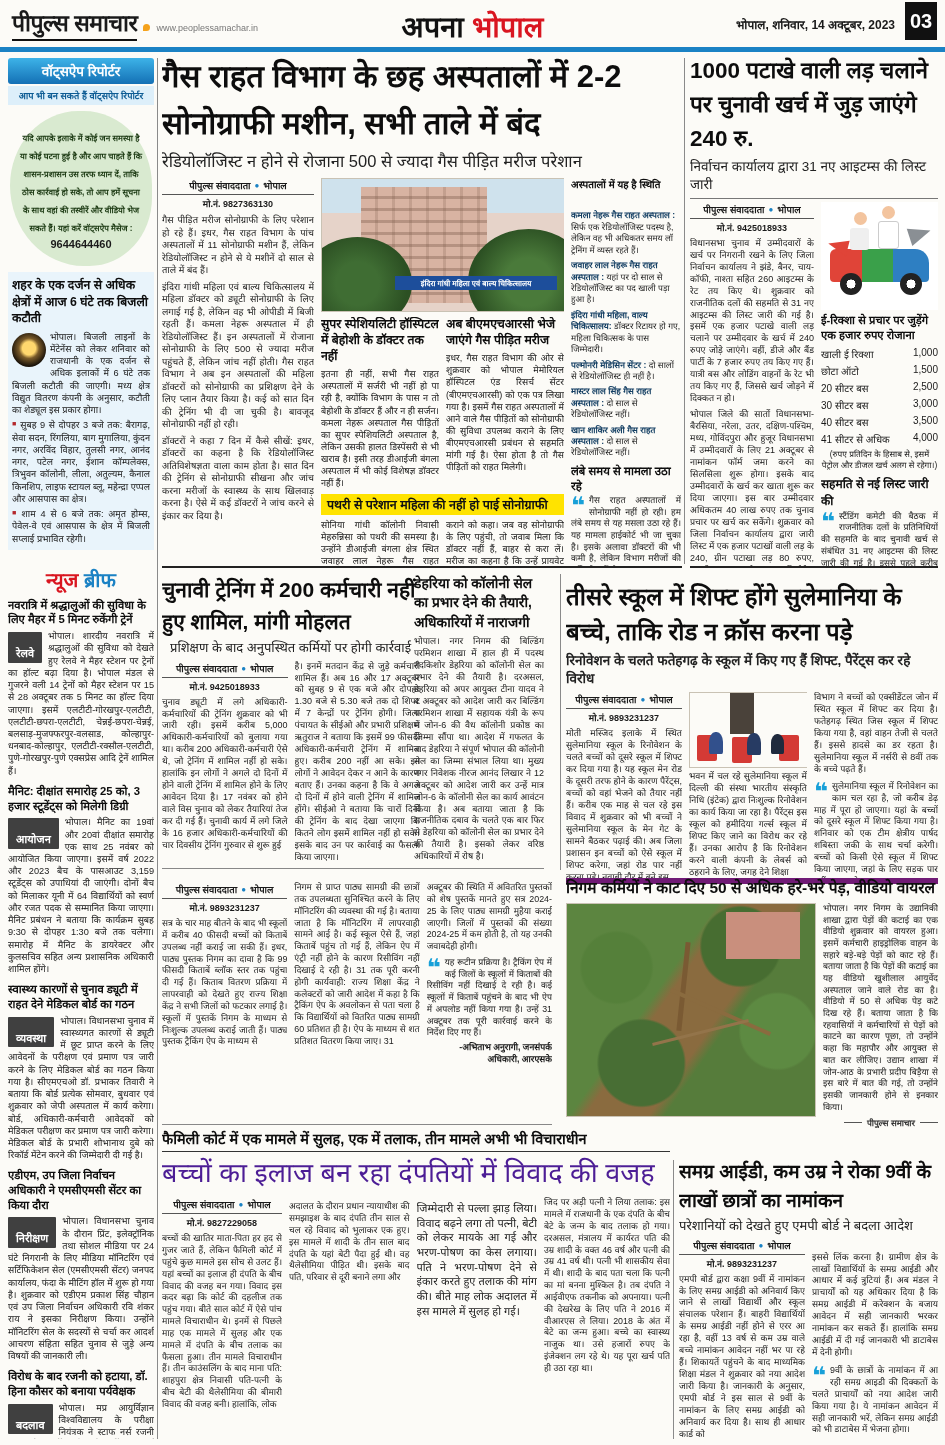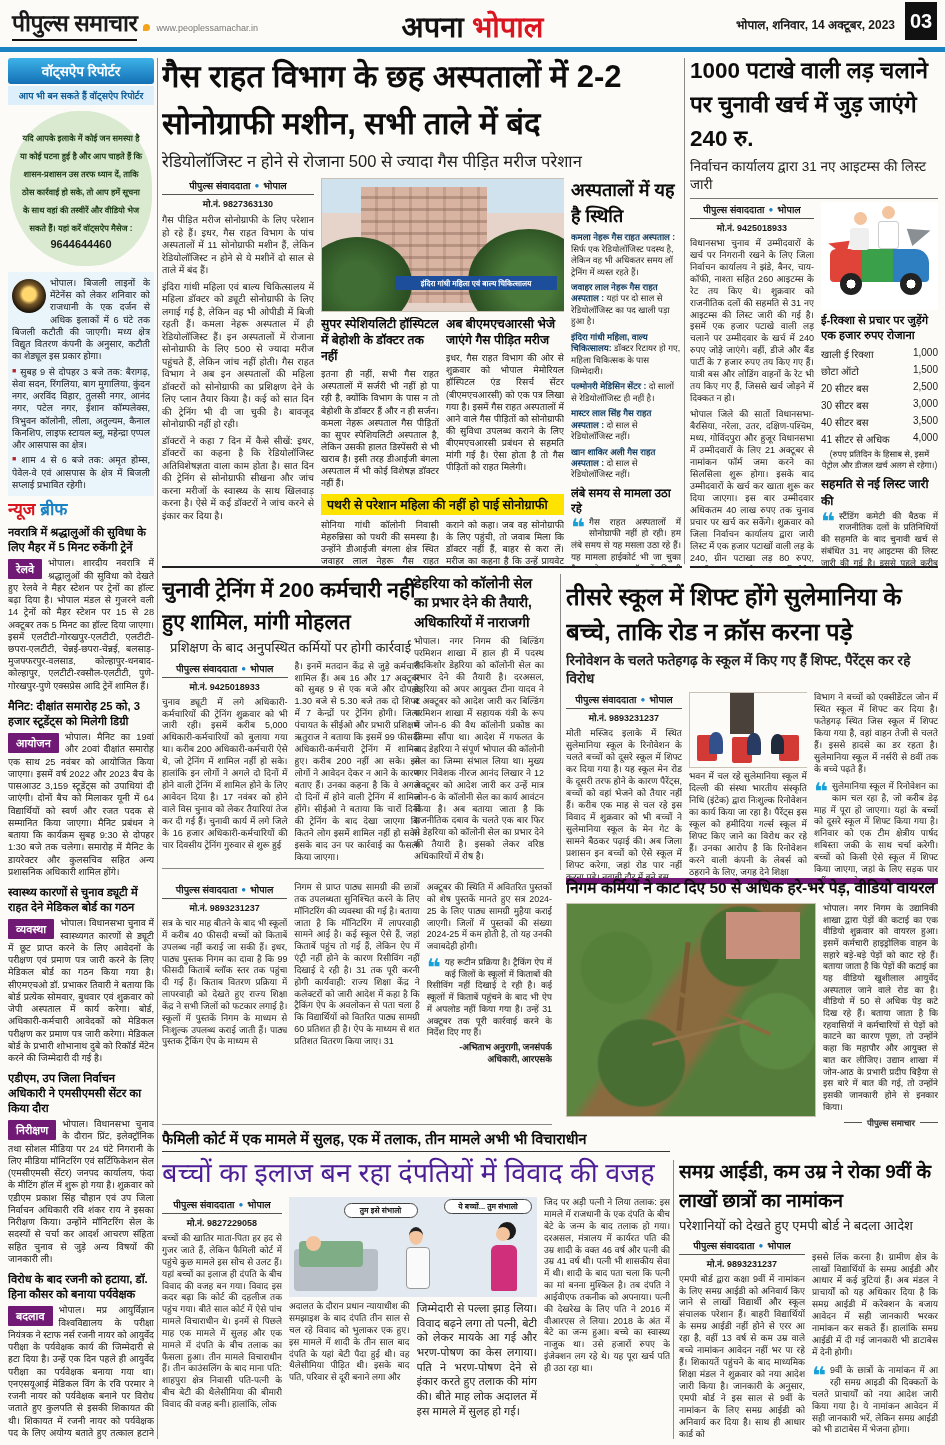--- a/index.html
+++ b/index.html
@@ -11,22 +11,22 @@
   .kicker{font-weight:bold;color:#0d0d0d}
   .subhead{font-weight:bold;color:#222;line-height:1.35}
   .byline{display:flex;justify-content:center;align-items:center;gap:4px;font-weight:bold;
           font-size:9.5px;border-bottom:1px solid #555;padding:1px 0 2px}
   .bydot{color:#1b82c4;font-size:8px}
   .phone{text-align:center;font-weight:bold;font-size:9px;padding:2px 0 4px}
   .bodytext{font-size:9.6px;line-height:1.33;text-align:justify}
   .bodytext p{margin:0 0 4px}
   .cols{display:flex;gap:7px}
   .col{flex:1;min-width:0;overflow:hidden}
-  .tag{float:left;background:#701a75;color:#fff;font-weight:bold;font-size:11px;
-       padding:3px 8px 2px;margin:2px 6px 2px 0;border-radius:1px}
+  .tag{float:left;background:#404040;color:#fff;font-weight:bold;font-size:11px;
+       padding:14px 8px 2px;margin:2px 6px 2px 0;border-radius:1px}
   .b-sq{color:#b3282d;font-size:7px;vertical-align:2px;margin-right:3px}
   .q-ico{float:left;color:#18a0d8;font-size:24px;line-height:18px;margin:2px 4px 0 0;font-weight:bold}
   .q-title{font-weight:bold;font-size:12.5px;margin:4px 0 2px;color:#0d0d0d}
   .q-attr{text-align:right;font-weight:bold;font-size:8.8px;margin-top:2px}
   .sep{position:absolute;background:#8a8a8a}
   .yellowbar{background:#ffe300;font-weight:bold;font-size:12.5px;padding:2px 6px;color:#111}
   .stat-lbl{font-weight:bold;color:#143f63}
   .photo{position:relative;overflow:hidden;border:1px solid #c9c2b4}
   .credit{display:flex;align-items:center;gap:5px;font-size:8.5px;font-weight:bold;color:#333;justify-content:flex-end}
   .credit:before,.credit:after{content:"";height:1px;background:#555;width:18px;display:block}
@@ -60,33 +60,34 @@
 
 <div class="abs" style="left:8px;top:58px;width:146px;height:1381px;overflow:hidden">
   <div style="background:linear-gradient(#3db3e8,#1470b5);color:#fff;font-weight:bold;font-size:13.5px;text-align:center;padding:4px 2px;border-radius:3px">वॉट्सऐप रिपोर्टर</div>
   <div style="background:#ddeffa;color:#0d5c94;font-weight:bold;font-size:9.3px;text-align:center;padding:3px 2px;margin-top:2px">आप भी बन सकते हैं वॉट्सऐप रिपोर्टर</div>
   <div style="background:#d9ead0;border-radius:48% 48% 44% 52%;margin:6px 2px;padding:16px 10px;text-align:center">
     <span style="font-size:8.2px;font-weight:bold;color:#1d3b14;line-height:1.45">यदि आपके इलाके में कोई जन समस्या है या कोई घटना हुई है और आप चाहते हैं कि शासन-प्रशासन उस तरफ ध्यान दें, ताकि ठोस कार्रवाई हो सके, तो आप हमें सूचना के साथ वहां की तस्वीरें और वीडियो भेज सकते हैं। यहां करें वॉट्सऐप मैसेज :</span>
     <div style="font-size:11px;font-weight:bold;margin-top:3px">9644644460</div>
   </div>
 
   <div style="background:#e9f4fb;padding:5px 4px;margin-top:2px">
+    <div class="headline" style="font-size:12.3px;line-height:1.35;margin-bottom:4px">शहर के एक दर्जन से अधिक क्षेत्रों में आज 6 घंटे तक बिजली कटौती</div>
     <div class="bodytext" style="font-size:9.2px">
       <span style="float:left;width:34px;height:34px;border-radius:50%;margin:2px 4px 2px 0;background:radial-gradient(circle at 50% 45%,#ffd76e 0 26%,#7a5b2a 40%,#1c140a 70%)"></span>
       <span>भोपाल। बिजली लाइनों के मेंटेनेंस को लेकर शनिवार को राजधानी के एक दर्जन से अधिक इलाकों में 6 घंटे तक बिजली कटौती की जाएगी। मध्य क्षेत्र विद्युत वितरण कंपनी के अनुसार, कटौती का शेड्यूल इस प्रकार होगा।</span>
     </div>
     <div class="bodytext" style="font-size:9.2px;margin-top:3px">
       <span class="b-sq">■</span><span>सुबह 9 से दोपहर 3 बजे तक: बैरागढ़, सेवा सदन, रिंगलिया, बाग मुगालिया, कुंदन नगर, अरविंद विहार, तुलसी नगर, आनंद नगर, पटेल नगर, ईशान कॉम्पलेक्स, त्रिभुवन कॉलोनी, लीला, अतुल्यम, कैनाल किनशिप, लाइफ स्टायल ब्लू, महेन्द्रा एप्पल और आसपास का क्षेत्र।</span>
     </div>
     <div class="bodytext" style="font-size:9.2px;margin-top:3px">
       <span class="b-sq">■</span><span>शाम 4 से 6 बजे तक: अमृत होम्स, पेवेल-वे एवं आसपास के क्षेत्र में बिजली सप्लाई प्रभावित रहेगी।</span>
     </div>
   </div>
 
-  <div style="font-size:17px;font-weight:bold;margin:1px 0 5px">
+  <div style="text-align:center;font-size:20px;font-weight:bold;margin:16px 0 5px">
     <span style="color:#d91620">न्यूज</span>
     <span style="color:#1b82c4">ब्रीफ</span>
   </div>
 
   <div style="margin-bottom:7px">
     <div class="headline" style="font-size:11.3px;line-height:1.3;margin-bottom:3px">नवरात्रि में श्रद्धालुओं की सुविधा के लिए मैहर में 5 मिनट रुकेंगी ट्रेनें</div>
     <div class="bodytext" style="font-size:9.2px">
       <span class="tag">रेलवे</span>
       <span>भोपाल। शारदीय नवरात्रि में श्रद्धालुओं की सुविधा को देखते हुए रेलवे ने मैहर स्टेशन पर ट्रेनों का हॉल्ट बढ़ा दिया है। भोपाल मंडल से गुजरने वली 14 ट्रेनों को मैहर स्टेशन पर 15 से 28 अक्टूबर तक 5 मिनट का हॉल्ट दिया जाएगा। इसमें एलटीटी-गोरखपुर-एलटीटी, एलटीटी-छपरा-एलटीटी, चेन्नई-छपरा-चेन्नई, बलसाड़-मुजफ्फरपुर-वलसाड, कोल्हापुर-धनबाद-कोल्हापुर, एलटीटी-रक्सौल-एलटीटी, पुणे-गोरखपुर-पुणे एक्सप्रेस आदि ट्रेनें शामिल हैं।</span>
     </div>
@@ -156,21 +157,21 @@
           <div class="bodytext" style="font-size:9.1px">इधर, गैस राहत विभाग की ओर से शुक्रवार को भोपाल मेमोरियल हॉस्पिटल एंड रिसर्च सेंटर (बीएमएचआरसी) को एक पत्र लिखा गया है। इसमें गैस राहत अस्पतालों में आने वाले गैस पीड़ितों को सोनोग्राफी की सुविधा उपलब्ध कराने के लिए बीएमएचआरसी प्रबंधन से सहमति मांगी गई है। ऐसा होता है तो गैस पीड़ितों को राहत मिलेगी।</div>
         </div>
       </div>
       <div class="yellowbar" style="margin-top:5px">पथरी से परेशान महिला की नहीं हो पाई सोनोग्राफी</div>
       <div class="cols" style="margin-top:4px">
         <div class="col bodytext" style="font-size:9.1px">सोनिया गांधी कॉलोनी निवासी मेहरुन्निसा को पथरी की समस्या है। उन्होंने डीआईजी बंगला क्षेत्र स्थित जवाहर लाल नेहरू गैस राहत अस्पताल में दिखाया तो डॉक्टर ने सोनोग्राफी</div>
         <div class="col bodytext" style="font-size:9.1px">कराने को कहा। जब वह सोनोग्राफी के लिए पहुंची, तो जवाब मिला कि डॉक्टर नहीं हैं, बाहर से करा लें। मरीज का कहना है कि उन्हें प्रायवेट सेंटर पर जाकर सोनोग्राफी करानी पड़ी।</div>
       </div>
     </div>
     <div class="col" style="flex:0 0 110px">
-      <div class="headline" style="font-size:18px;margin-bottom:3px">अस्पतालों में यह है स्थिति</div>
+      <div class="headline" style="font-size:10px;margin-bottom:18px">अस्पतालों में यह है स्थिति</div>
       <div class="bodytext" style="font-size:8.6px;text-align:left">
         <p><span class="stat-lbl">कमला नेहरू गैस राहत अस्पताल :</span> <span>सिर्फ एक रेडियोलॉजिस्ट पदस्थ है, लेकिन वह भी अधिकतर समय लॉ ट्रेनिंग में व्यस्त रहते हैं।</span></p>
         <p><span class="stat-lbl">जवाहर लाल नेहरू गैस राहत अस्पताल :</span> <span>यहां पर दो साल से रेडियोलॉजिस्ट का पद खाली पड़ा हुआ है।</span></p>
         <p><span class="stat-lbl">इंदिरा गांधी महिला, वाल्य चिकित्सालय:</span> <span>डॉक्टर रिटायर हो गए, महिला चिकित्सक के पास जिम्मेदारी।</span></p>
         <p><span class="stat-lbl">पल्मोनरी मेडिसिन सेंटर :</span> <span>दो सालों से रेडियोलॉजिस्ट ही नहीं है।</span></p>
         <p><span class="stat-lbl">मास्टर लाल सिंह गैस राहत अस्पताल :</span> <span>दो साल से रेडियोलॉजिस्ट नहीं।</span></p>
         <p><span class="stat-lbl">खान शाकिर अली गैस राहत अस्पताल :</span> <span>दो साल से रेडियोलॉजिस्ट नहीं।</span></p>
       </div>
       <div class="q-title" style="font-size:11.5px">लंबे समय से मामला उठा रहे</div>
       <div class="bodytext" style="font-size:8.8px">
@@ -362,31 +363,20 @@
     <div class="col" style="flex:0 0 120px">
       <div class="byline">
           <span>पीपुल्स संवाददाता</span>
           <span class="bydot">●</span>
           <span>भोपाल</span>
         </div>
       <div class="phone">मो.नं. 9827229058</div>
       <div class="bodytext" style="font-size:8.9px">बच्चों की खातिर माता-पिता हर हद से गुजर जाते हैं, लेकिन फैमिली कोर्ट में पहुंचे कुछ मामले इस सोच से उलट हैं। यहां बच्चों का इलाज ही दंपति के बीच विवाद की वजह बन गया। विवाद इस कदर बढ़ा कि कोर्ट की दहलीज तक पहुंच गया। बीते साल कोर्ट में ऐसे पांच मामले विचाराधीन थे। इनमें से पिछले माह एक मामले में सुलह और एक मामले में दंपति के बीच तलाक का फैसला हुआ। तीन मामले विचाराधीन हैं। तीन काउंसलिंग के बाद माना पति: शाहपुरा क्षेत्र निवासी पति-पत्नी के बीच बेटी की थैलेसीमिया की बीमारी विवाद की वजह बनी। हालांकि, लोक</div>
     </div>
     <div class="col" style="flex:0 0 248px">
-      <div class="photo" style="width:248px;height:100px;background:#e3e9f0;border:none">
-        <div style="position:absolute;left:2%;bottom:6%;width:34%;height:42%;background:#b9bfc6;border-radius:4px"></div>
-        <div style="position:absolute;left:4%;bottom:30%;width:26%;height:26%;background:#7fae86;border-radius:4px"></div>
-        <div style="position:absolute;left:7%;bottom:46%;width:15px;height:15px;background:#f3c49e;border-radius:50%"></div>
-        <div style="position:absolute;left:47%;bottom:8%;width:22px;height:40px;background:#fafafa;border:1px solid #999;border-radius:4px"></div>
-        <div style="position:absolute;left:48.5%;bottom:52%;width:14px;height:14px;background:#f3c49e;border-radius:50%;border-top:4px solid #222"></div>
-        <div style="position:absolute;right:8%;bottom:6%;width:26px;height:46px;background:#cf2f7b;border-radius:6px 6px 2px 2px"></div>
-        <div style="position:absolute;right:11%;bottom:56%;width:14px;height:14px;background:#f3c49e;border-radius:50%;box-shadow:4px -3px 0 2px #1a1a1a"></div>
-        <div class="bubble" style="left:22%;top:6%;width:64px">तुम इसे संभालो</div>
-        <div class="bubble" style="right:2%;top:2%;width:78px">ये बच्चों... तुम संभालो</div>
-      </div>
       <div class="cols" style="margin-top:4px">
         <div class="col bodytext" style="font-size:8.9px">अदालत के दौरान प्रधान न्यायाधीश की समझाइश के बाद दंपति तीन साल से चल रहे विवाद को भुलाकर एक हुए। इस मामले में शादी के तीन साल बाद दंपति के यहां बेटी पैदा हुई थी। वह थैलेसीमिया पीड़ित थी। इसके बाद पति, परिवार से दूरी बनाने लगा और</div>
         <div class="col bodytext" style="font-size:11px">जिम्मेदारी से पल्ला झाड़ लिया। विवाद बढ़ने लगा तो पत्नी, बेटी को लेकर मायके आ गई और भरण-पोषण का केस लगाया। पति ने भरण-पोषण देने से इंकार करते हुए तलाक की मांग की। बीते माह लोक अदालत में इस मामले में सुलह हो गई।</div>
       </div>
     </div>
     <div class="col bodytext" style="font-size:8.9px">जिद पर अड़ी पत्नी ने लिया तलाक: इस मामले में राजधानी के एक दंपति के बीच बेटे के जन्म के बाद तलाक हो गया। दरअसल, मंत्रालय में कार्यरत पति की उम्र शादी के वक्त 46 वर्ष और पत्नी की उम्र 41 वर्ष थी। पत्नी भी शासकीय सेवा में थी। शादी के बाद पता चला कि पत्नी का मां बनना मुश्किल है। तब दंपति ने आईवीएफ तकनीक को अपनाया। पत्नी की देखरेख के लिए पति ने 2016 में वीआरएस ले लिया। 2018 के अंत में बेटे का जन्म हुआ। बच्चे का स्वास्थ्य नाजुक था। उसे हजारों रुपए के इंजेक्शन लग रहे थे। यह पूरा खर्च पति ही उठा रहा था।</div>
   </div>
 </div>
 
 <div class="abs story" style="left:679px;top:1158px;width:259px;height:281px">

